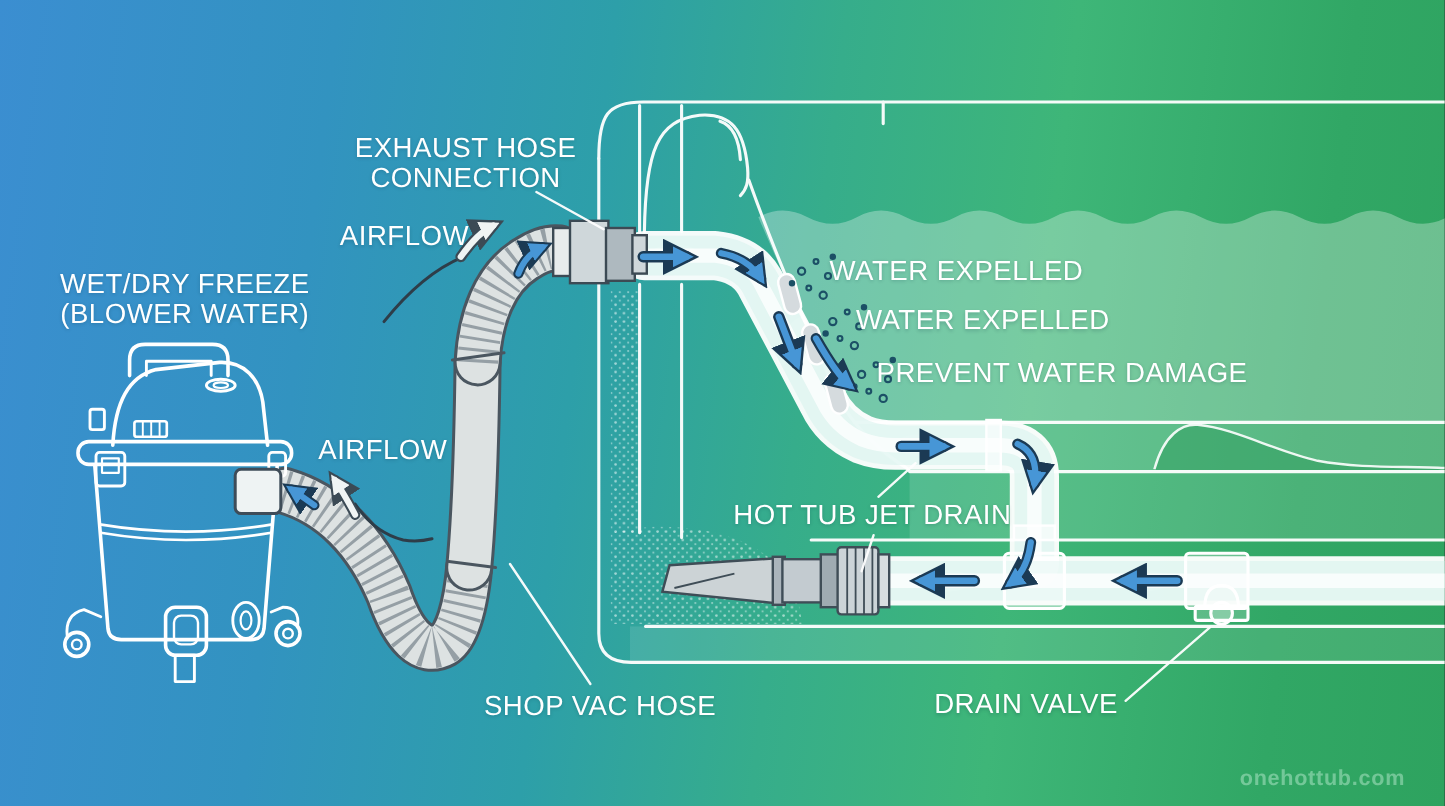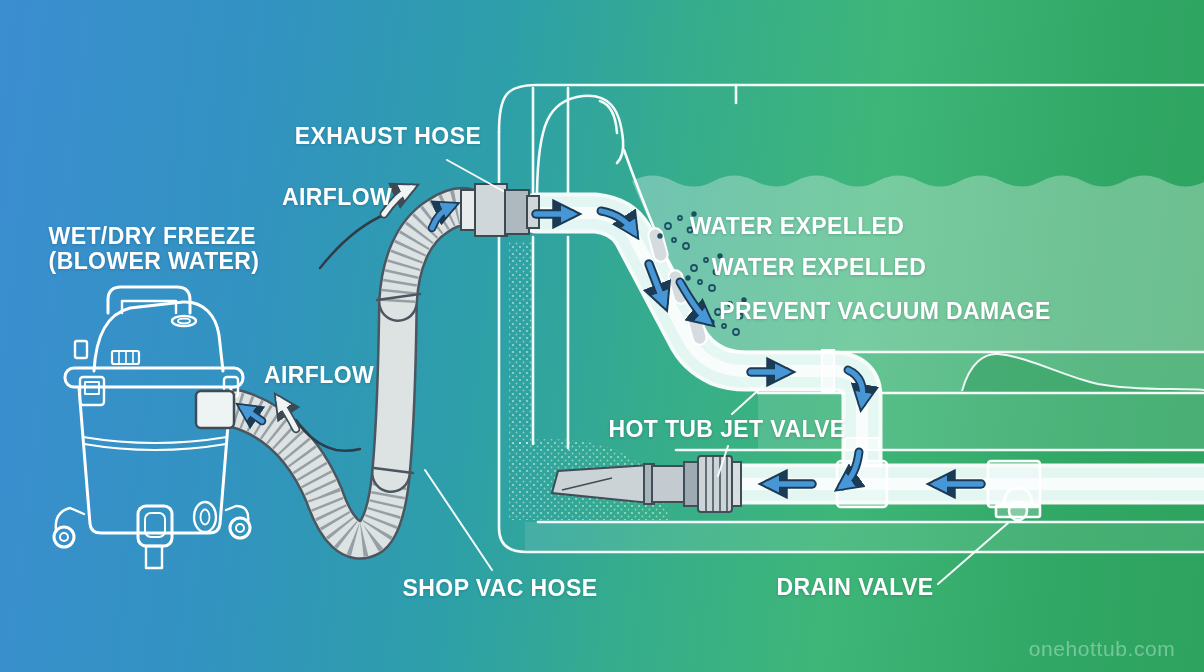--- a/index.html
+++ b/index.html
@@ -4,27 +4,27 @@
 <style>
   html,body{margin:0;padding:0;background:#222;}
   .stage{
     position:relative;width:1204px;height:672px;overflow:hidden;
     background:linear-gradient(97deg,#3b8ed1 0%,#3293c0 22%,#2d9fa9 40%,#36ad8b 55%,#3eb678 70%,#31a765 88%,#2ea35f 100%);
     font-family:"Liberation Sans",sans-serif;
   }
   .stage svg{position:absolute;left:0;top:0;}
   .label{
     position:absolute;transform:translate(-50%,-50%);
-    font-weight:700;font-size:23px;line-height:25px;color:#ffffff;
-    letter-spacing:.4px;white-space:nowrap;text-align:left;
+    font-weight:400;font-size:23px;line-height:25px;color:#ffffff;
+    letter-spacing:.4px;white-space:nowrap;text-align:center;
     text-shadow:0 1px 3px rgba(8,42,60,.22);
   }
   .watermark{
     position:absolute;transform:translate(-50%,-50%);
-    font-weight:400;font-size:21px;color:rgba(226,255,240,.38);
+    font-weight:700;font-size:18px;color:rgba(226,255,240,.38);
     letter-spacing:.6px;white-space:nowrap;
   }
 </style>
 </head>
 <body>
 
 <div class="stage">
 
 <svg width="1204" height="672" viewBox="0 0 1204 672">
   <defs>
@@ -256,25 +256,26 @@
   </g>
 </svg>
 
 <div class="label" style="left:154px;top:249px">
   <div>WET/DRY FREEZE</div>
   <div>(BLOWER WATER)</div>
 </div>
 
 <div class="label" style="left:388px;top:136px">
   <div>EXHAUST HOSE</div>
+  <div>CONNECTION</div>
 </div>
 
 <div class="label" style="left:337px;top:197px">AIRFLOW</div>
 <div class="label" style="left:319px;top:375px">AIRFLOW</div>
 <div class="label" style="left:797px;top:226px">WATER EXPELLED</div>
 <div class="label" style="left:819px;top:267px">WATER EXPELLED</div>
-<div class="label" style="left:885px;top:311px">PREVENT VACUUM DAMAGE</div>
-<div class="label" style="left:727px;top:429px">HOT TUB JET VALVE</div>
+<div class="label" style="left:885px;top:311px">PREVENT WATER DAMAGE</div>
+<div class="label" style="left:727px;top:429px">HOT TUB JET DRAIN</div>
 <div class="label" style="left:855px;top:587px">DRAIN VALVE</div>
 <div class="label" style="left:500px;top:588px">SHOP VAC HOSE</div>
 <div class="watermark" style="left:1102px;top:649px">onehottub.com</div>
 
 </div>
 
 </body></html>

